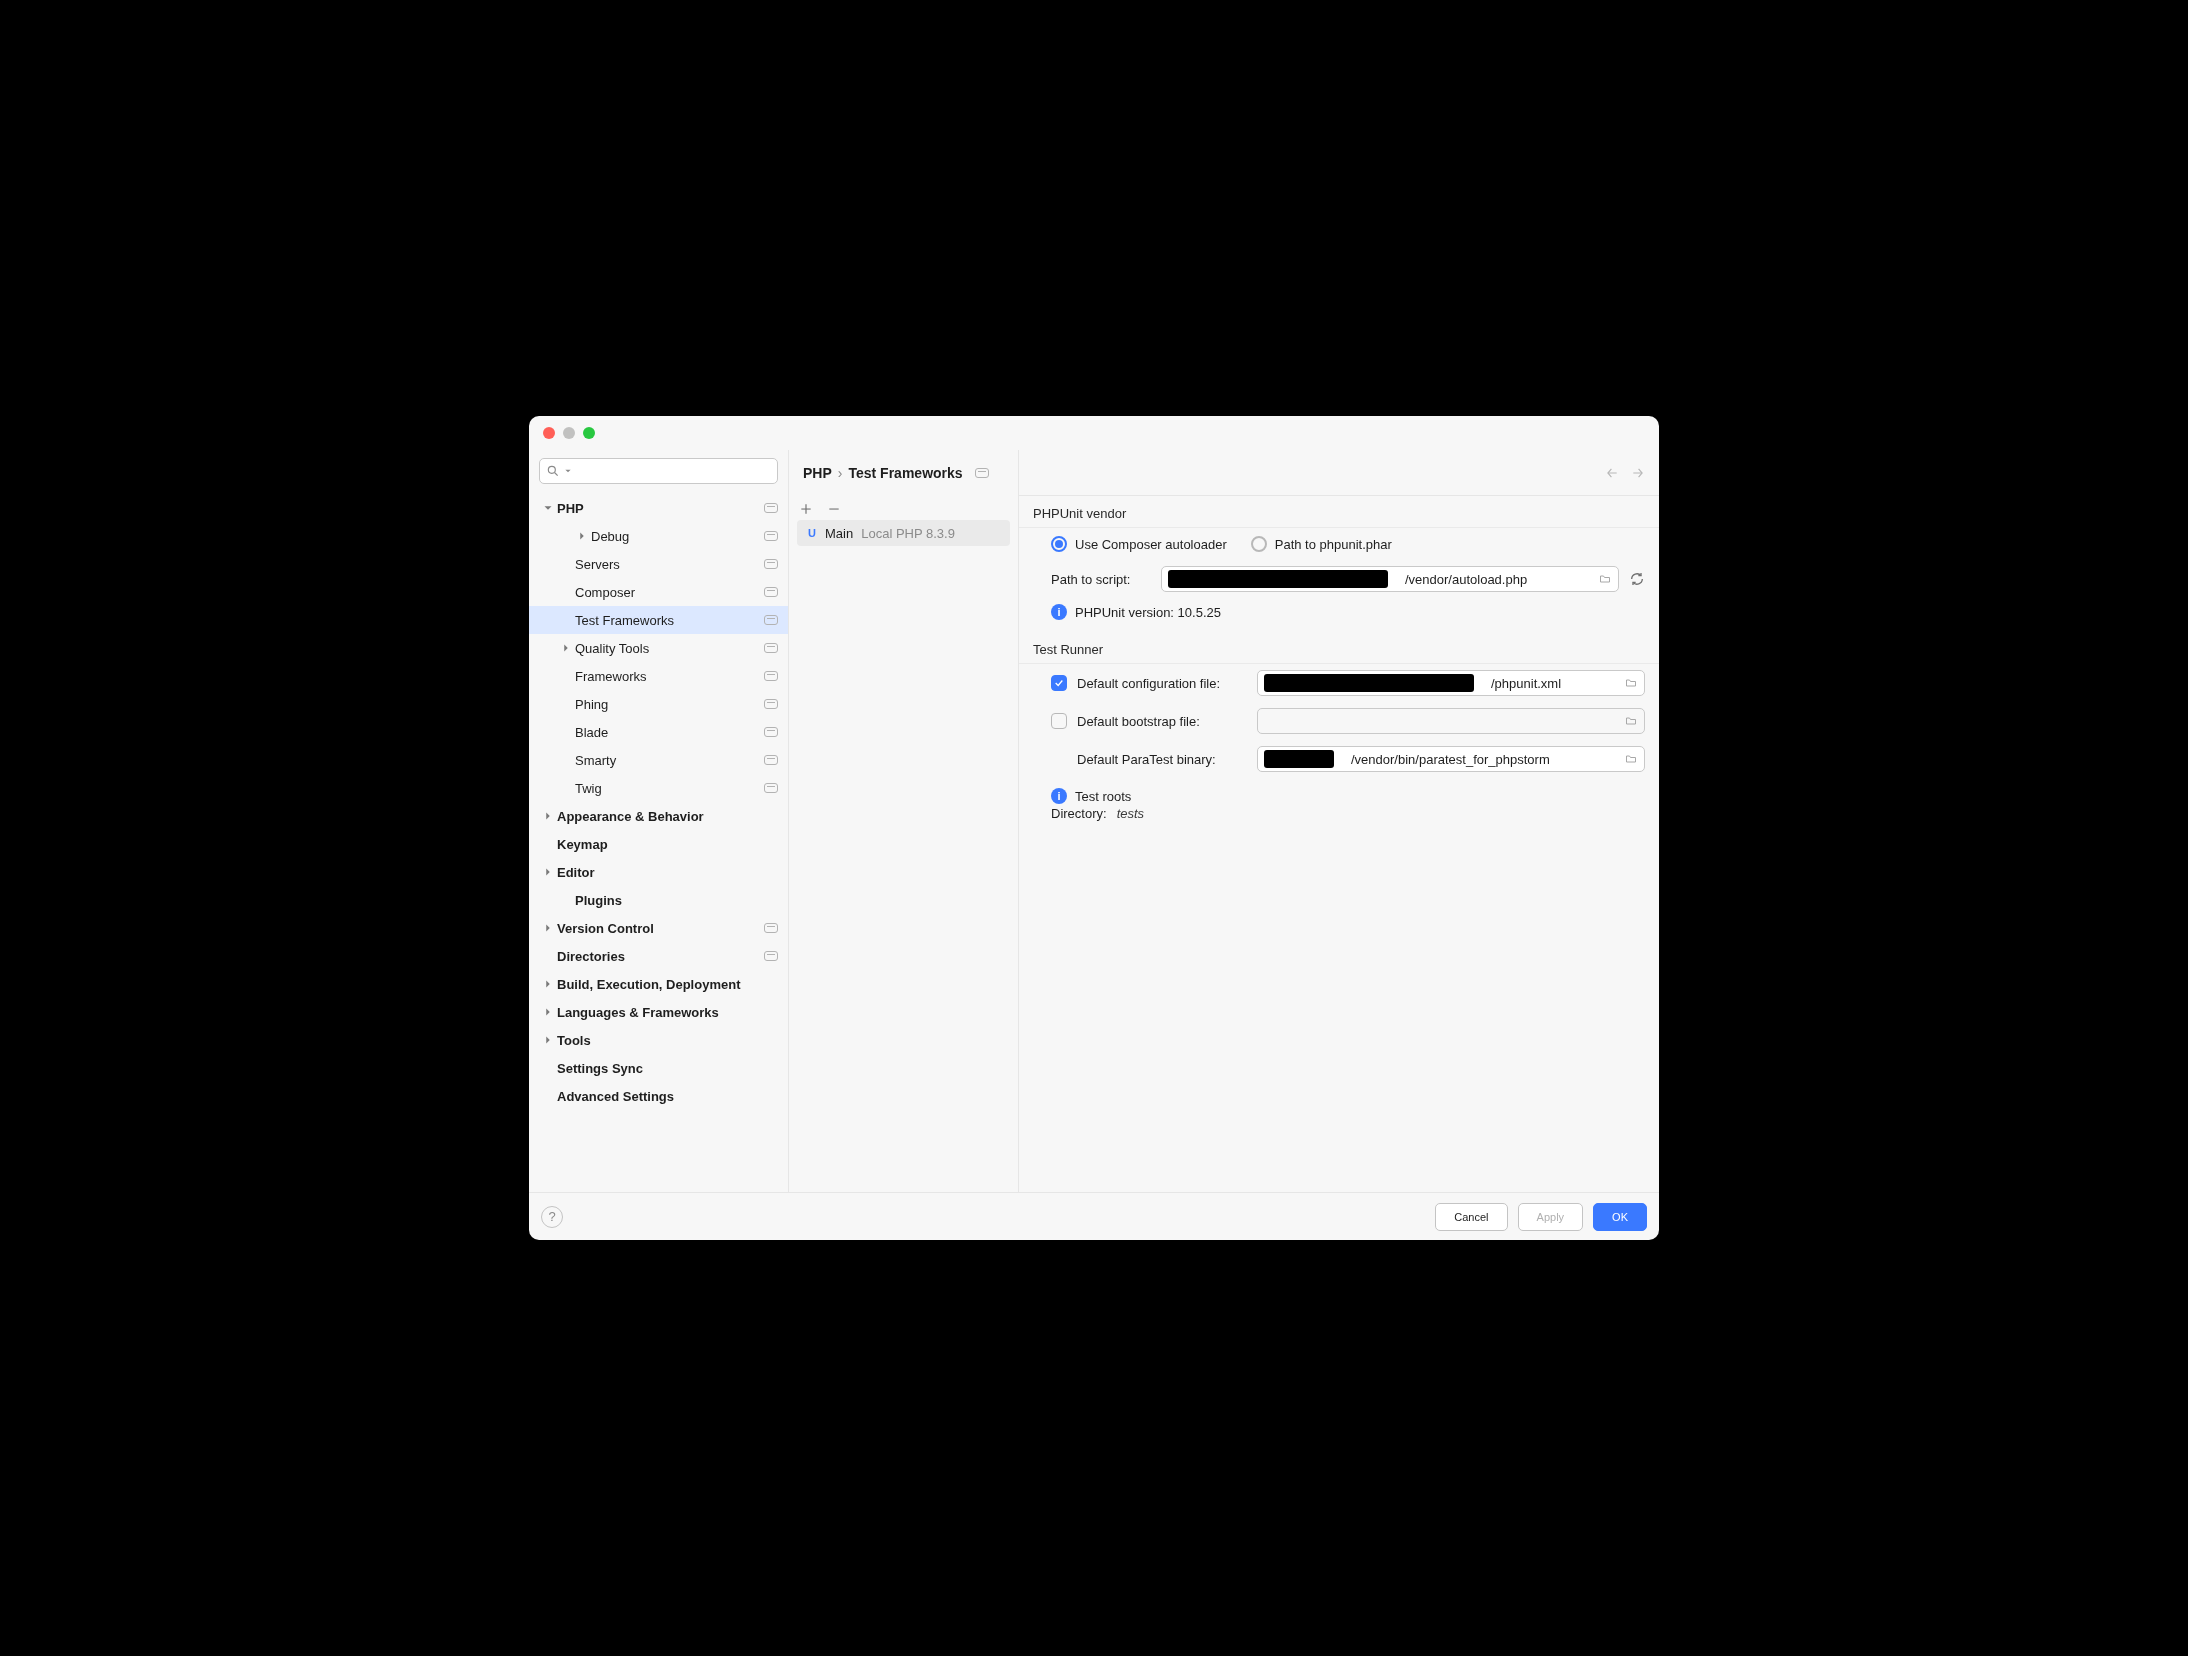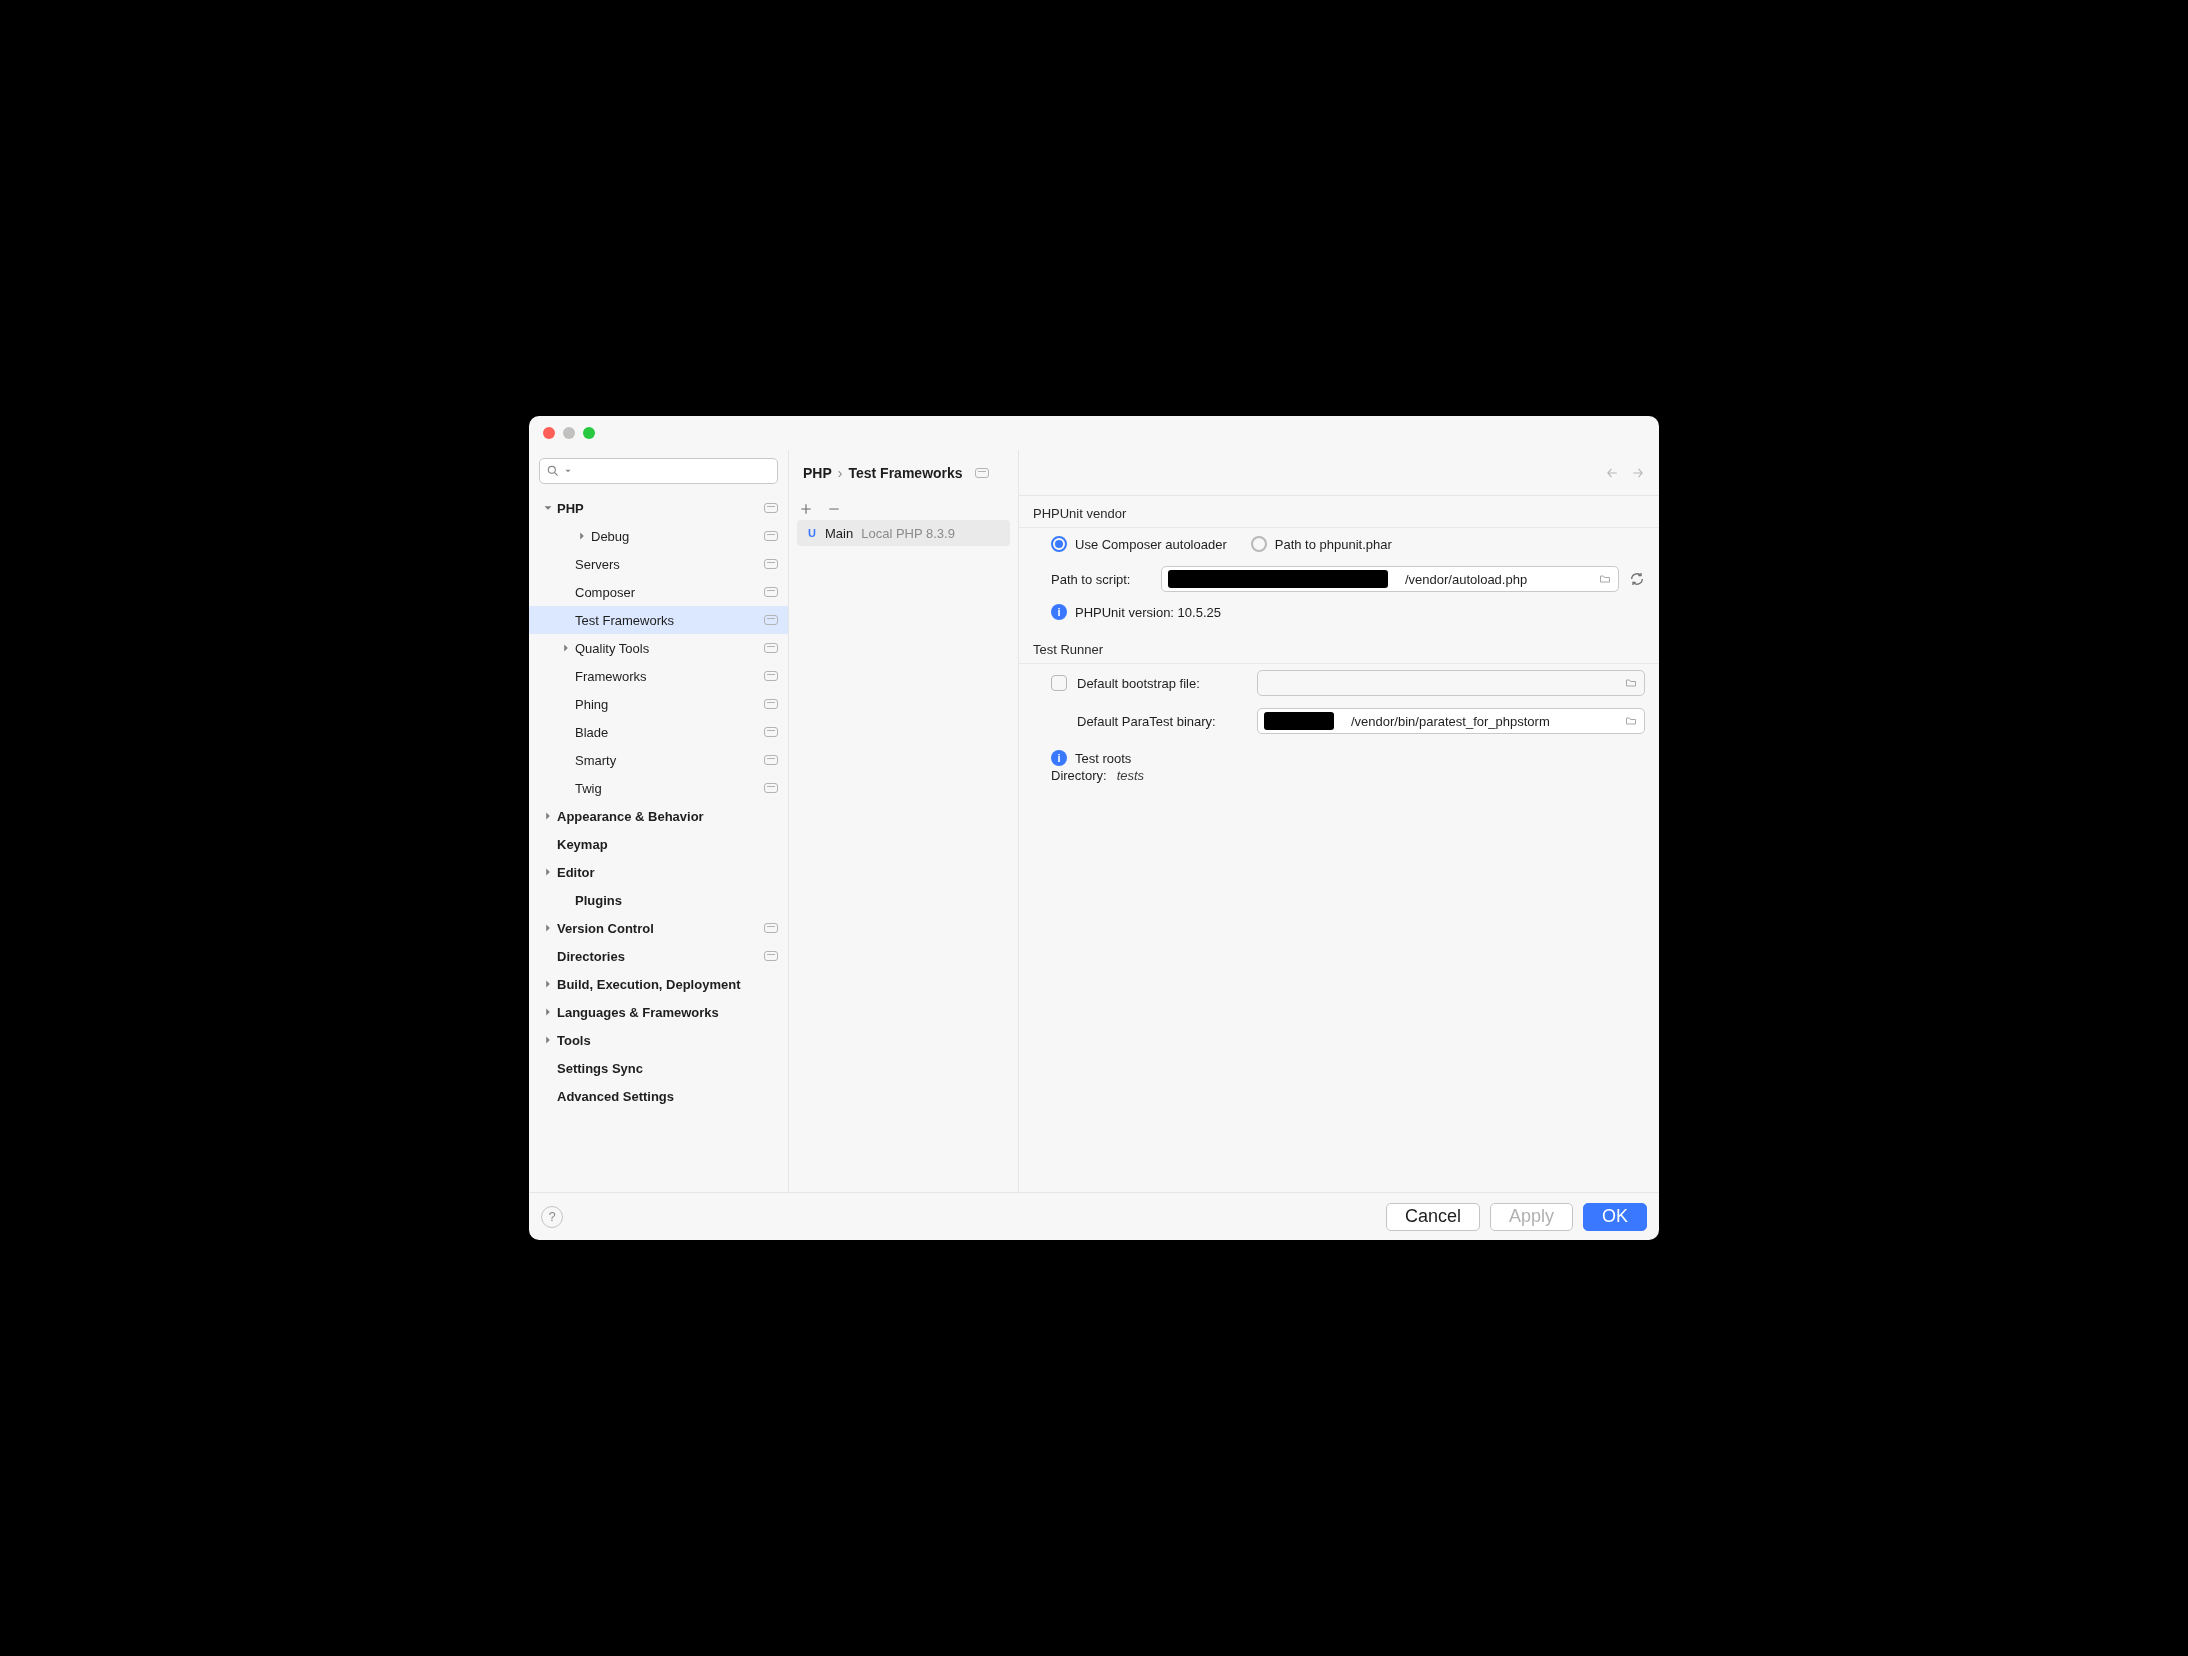--- a/index.html
+++ b/index.html
@@ -267,21 +267,21 @@
     color: #8a8a8a; font-size: 13px;
   }
   .footer .spacer { flex: 1; }
   .btn {
     height: 28px;
     padding: 0 18px;
     border-radius: 5px;
     border: 1px solid #c4c4c4;
     background: #fff;
     display: flex; align-items: center; justify-content: center;
-    font-size: 18px;
+    font-size: 11px;
   }
   .btn.disabled { color: #b0b0b0; }
   .btn.primary { background: #3a79ff; border-color: #3a79ff; color: #fff; }
 
 </style>
 </head>
 <body>
 
 <div class="window">
 
@@ -487,20 +487,35 @@
               <polyline points="6 21 6 17 10 17"></polyline>
             </svg>
         </div>
         <div class="info-row">
           <div class="info-icon">i</div>
           <span>PHPUnit version: 10.5.25</span>
         </div>
 
         <div class="section-title" style="padding-left:14px;">Test Runner</div>
         <div class="test-runner">
+          <div class="field-row">
+            <div class="checkbox checked">
+              <svg viewBox="0 0 24 24" fill="none" stroke="currentColor" stroke-width="3">
+                  <polyline points="4 12 10 18 20 6"></polyline>
+                </svg>
+            </div>
+            <div class="lbl" style="width:170px;">Default configuration file:</div>
+            <div class="text-input">
+              <div class="blackbox" style="width:210px;"></div>
+              <div class="txt">/phpunit.xml</div>
+              <svg class="file-icon" viewBox="0 0 24 24" fill="none" stroke="currentColor" stroke-width="2">
+                  <path d="M3 6h6l2 3h10v9H3z"></path>
+                </svg>
+            </div>
+          </div>
           <div class="field-row">
             <div class="checkbox"></div>
             <div class="lbl" style="width:170px;">Default bootstrap file:</div>
             <div class="text-input" style="background:#f7f7f7;">
               <div class="txt"></div>
               <svg class="file-icon" viewBox="0 0 24 24" fill="none" stroke="currentColor" stroke-width="2">
                   <path d="M3 6h6l2 3h10v9H3z"></path>
                 </svg>
             </div>
           </div>

